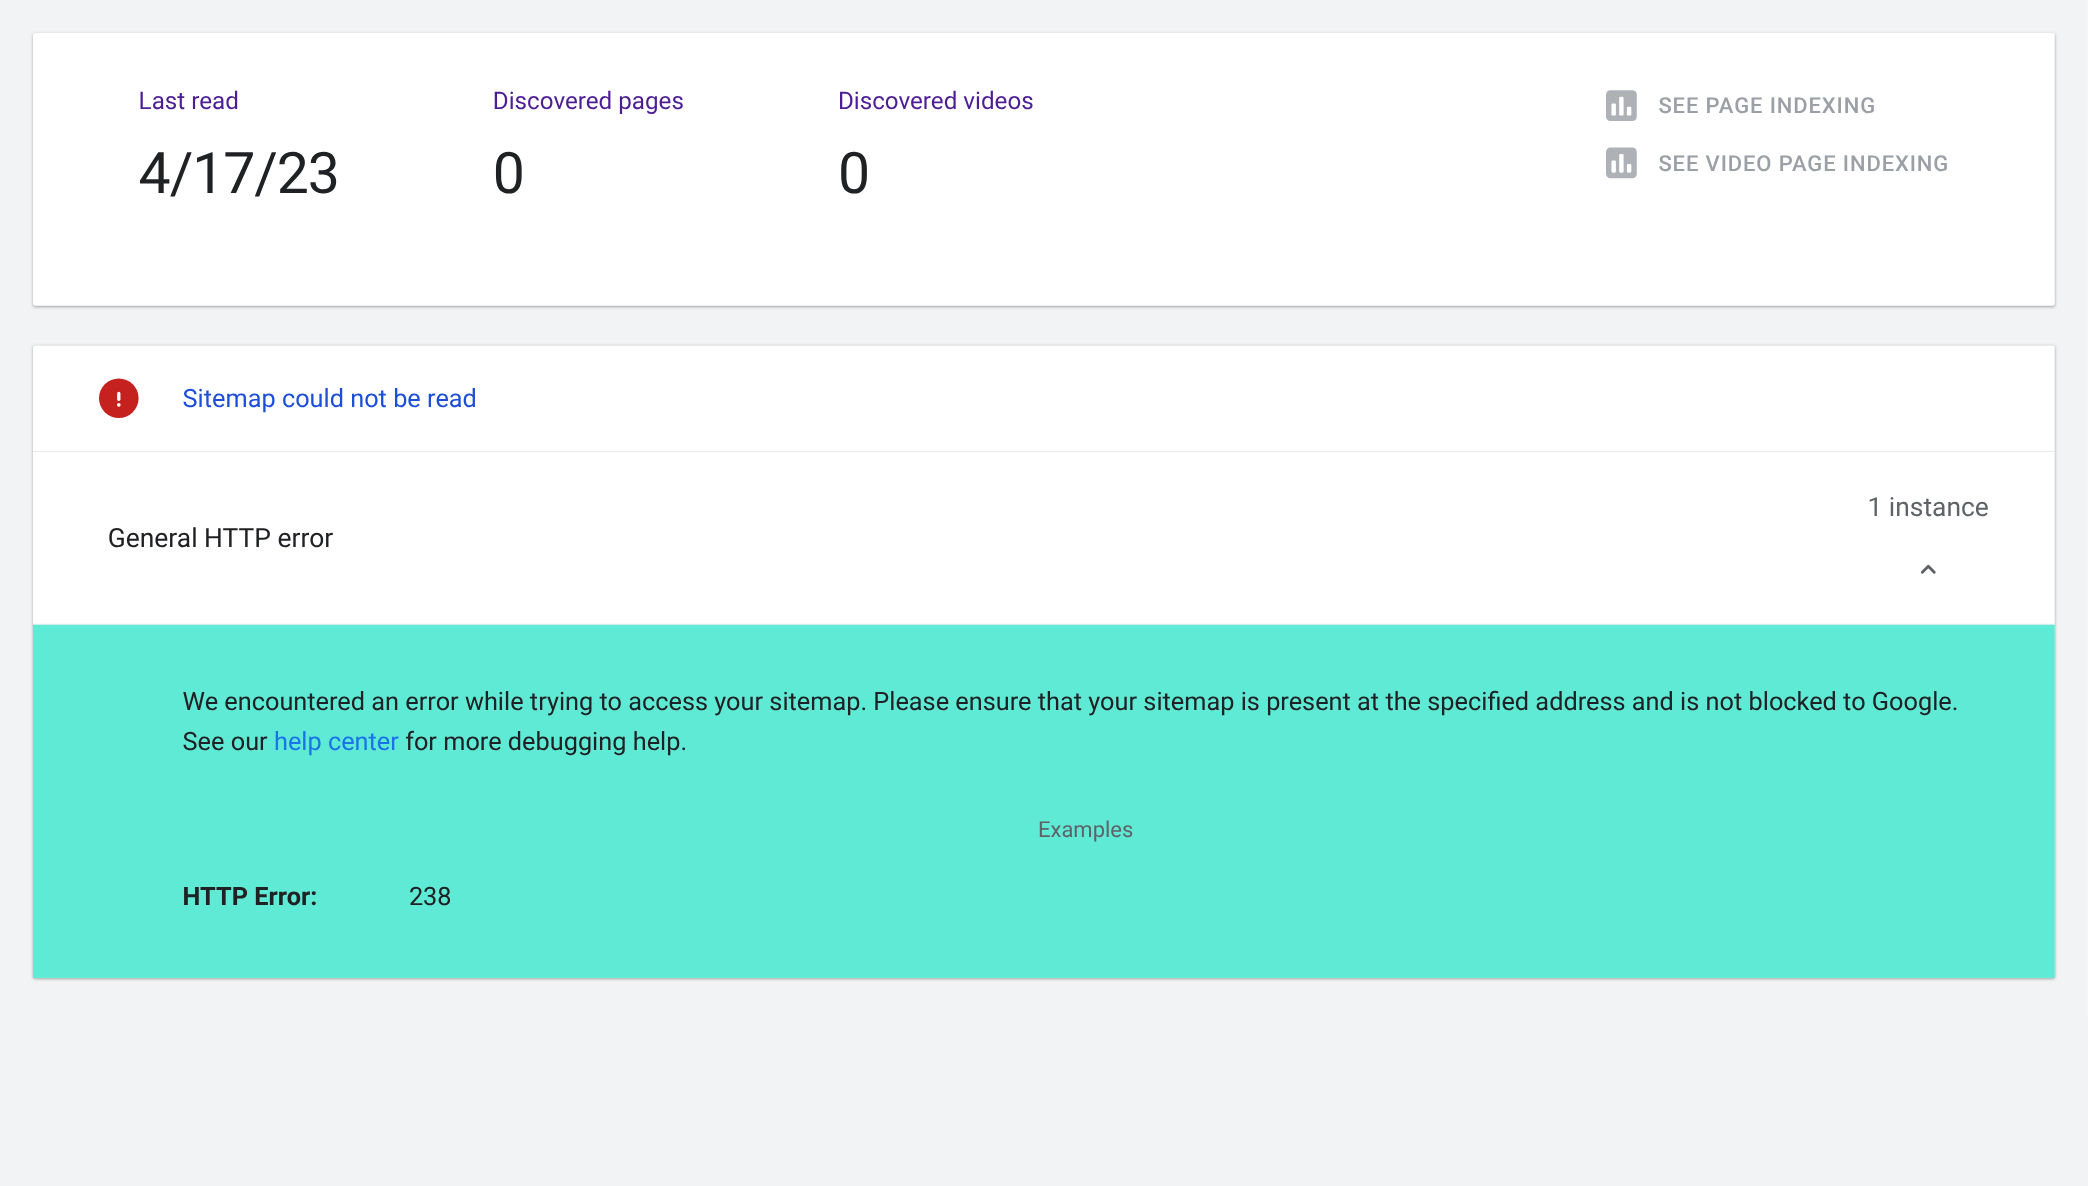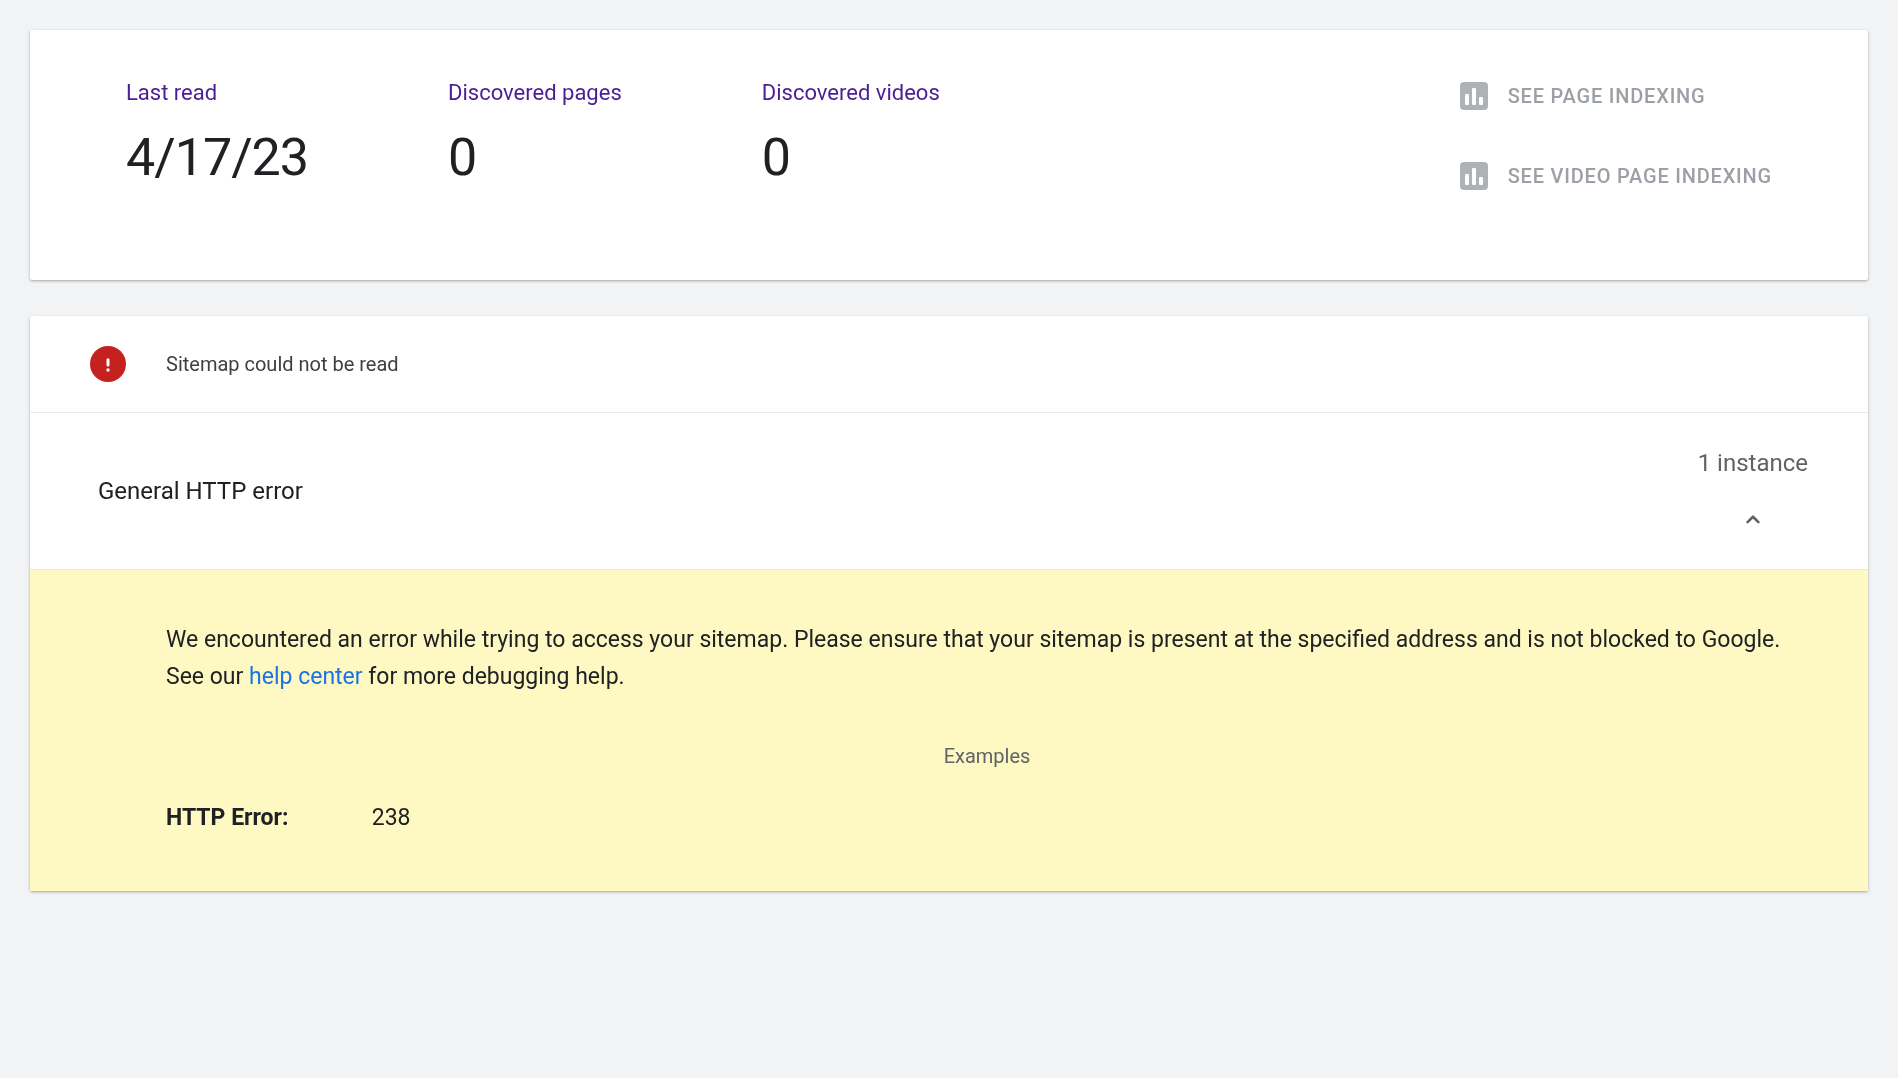--- a/index.html
+++ b/index.html
@@ -26,21 +26,21 @@
       color: #4c1d95;
       font-weight: 400;
       margin-bottom: 22px;
     }
     .stat-value {
       font-size: 52px;
       font-weight: 400;
       color: #202124;
       letter-spacing: -1px;
     }
-    .actions { display: flex; flex-direction: column; gap: 52px; padding-top: 2px; }
+    .actions { display: flex; flex-direction: column; gap: 24px; padding-top: 2px; }
     .action-link {
       display: flex;
       align-items: center;
       gap: 20px;
       cursor: pointer;
       color: #9aa0a6;
     }
     .action-link .icon-box {
       width: 28px;
       height: 28px;
@@ -73,40 +73,40 @@
       width: 36px;
       height: 36px;
       background: #c5221f;
       border-radius: 50%;
       display: flex;
       align-items: center;
       justify-content: center;
       flex-shrink: 0;
     }
     .error-icon svg { display: block; }
-    .error-title { font-size: 20px; color: #404040; }
+    .error-title { font-size: 23px; color: #1d4ed8; }
     .error-row {
       display: flex;
       align-items: center;
       justify-content: space-between;
       padding: 36px 60px 36px 68px;
       border-bottom: 1px solid #e8eaed;
       cursor: pointer;
     }
     .error-row-left { font-size: 24px; color: #202124; }
     .error-row-right {
       display: flex;
       align-items: center;
       gap: 30px;
       flex-direction: column;
     }
     .instance-count { font-size: 24px; color: #5f6368; }
     .chev { color: #5f6368; display: flex; }
     .error-detail {
-      background: #fef9c3;
+      background: #5eead4;
       padding: 52px 60px 60px 136px;
     }
     .desc-wrap {
       font-size: 23px;
       color: #202124;
       line-height: 1.6;
       margin-bottom: 48px;
     }
     .desc-wrap a { color: #1a73e8; text-decoration: none; }
     .examples-label {

